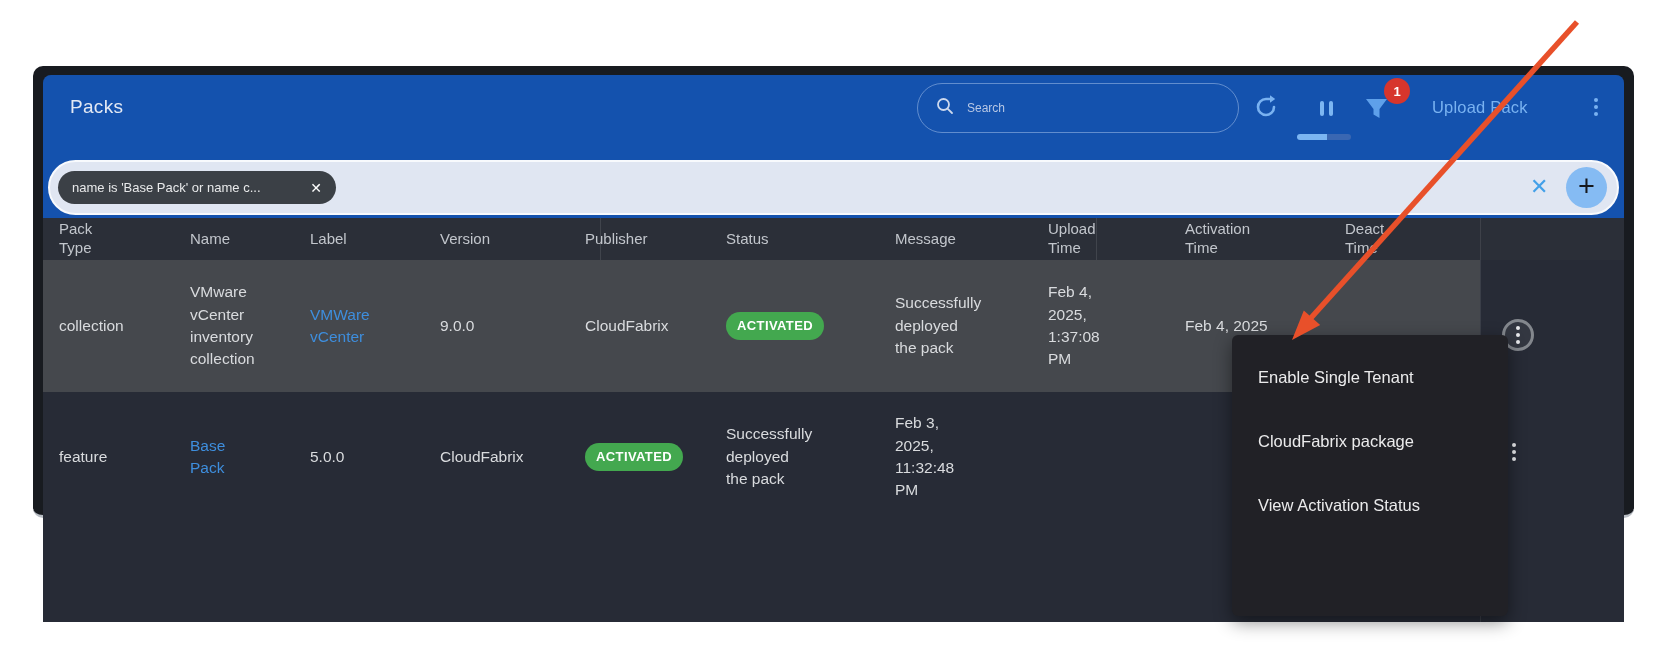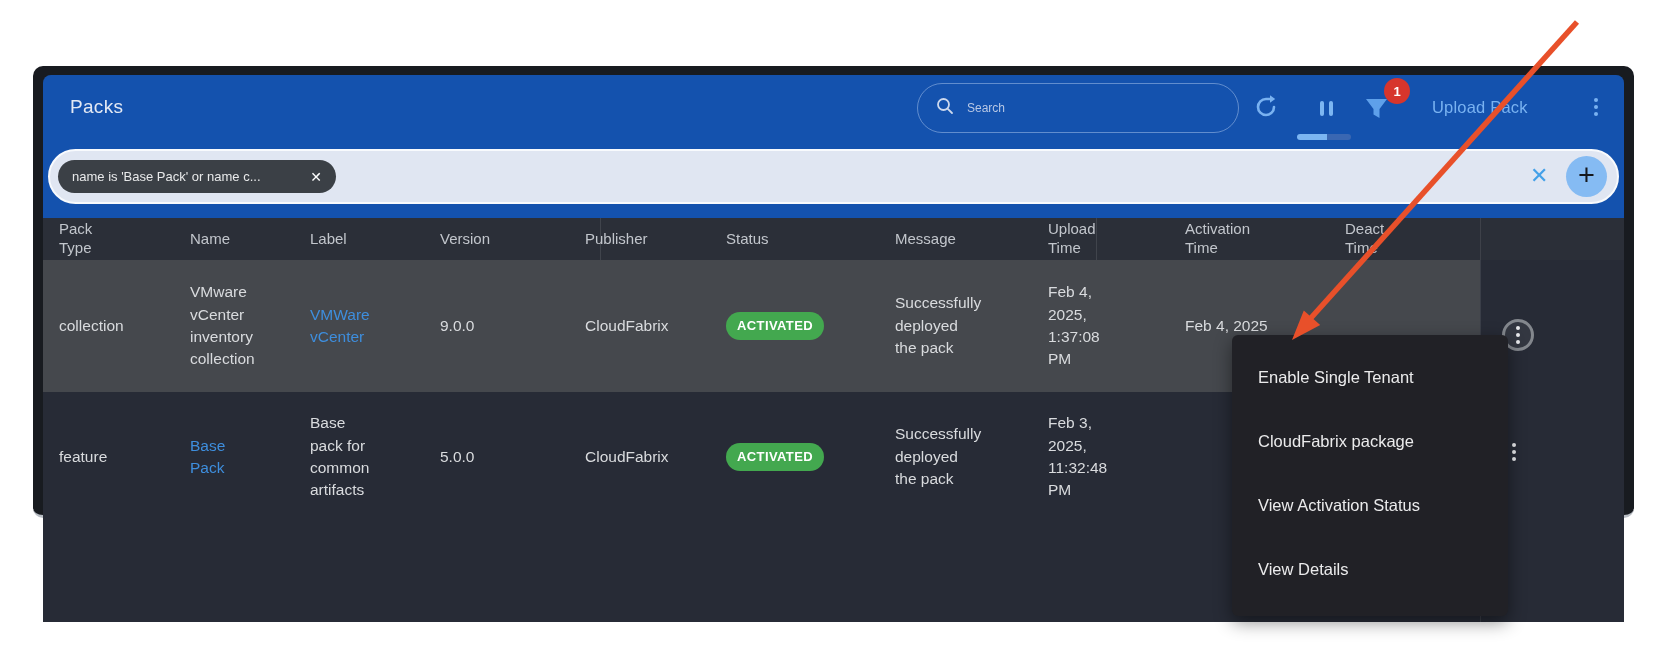--- a/index.html
+++ b/index.html
@@ -25,21 +25,21 @@
   .underbar{left:1254px;top:59px;width:54px;height:6px;border-radius:3px;overflow:hidden;display:flex;}
   .underbar .seg1{width:30px;background:#7cb6f2;}
   .underbar .seg2{width:24px;background:#3a67b2;}
   .badge{left:1341px;top:3px;width:26px;height:26px;border-radius:50%;background:#d7352c;
     color:#fff;font-size:13px;font-weight:bold;display:flex;align-items:center;justify-content:center;}
   .upload{left:1389px;top:23px;font-size:16.5px;color:#79b2f1;letter-spacing:.2px;cursor:pointer;}
   .dots{display:flex;flex-direction:column;gap:3px;align-items:center;}
   .dots i{width:4px;height:4px;border-radius:50%;background:#79b2f1;}
   .hkebab{left:1551px;top:23px;}
   
-  .fpill{left:5px;top:74px;width:1571px;height:55px;background:#e0e6f2;border-radius:28px;
+  .fpill{left:5px;top:85px;width:1571px;height:55px;background:#e0e6f2;border-radius:28px;
     border:2px solid #f8fafd;box-sizing:border-box;}
   .chip{left:8px;top:9px;width:278px;height:33px;background:#3b4046;border-radius:17px;
     box-sizing:border-box;display:flex;align-items:center;justify-content:space-between;
     padding:0 14px;color:#e8e9ea;font-size:13px;}
   .chip .x{color:#fff;font-size:14px;cursor:pointer;}
   .clearx{left:1480px;top:12px;color:#43a0e8;font-size:22px;cursor:pointer;}
   .plusbtn{left:1516px;top:5px;width:41px;height:41px;border-radius:50%;background:#85bbf3;
     color:#16181c;font-size:29px;display:flex;align-items:center;justify-content:center;
     line-height:1;padding-bottom:2px;box-sizing:border-box;cursor:pointer;}
   
@@ -166,21 +166,20 @@
       <div class="td"><span class="w wmsg">Successfully deployed the pack</span></div>
       <div class="td"><span class="w wtime">Feb 4, 2025, 1:37:08 PM</span></div>
       <div class="td">Feb 4, 2025</div>
       <div class="td"></div>
       <div class="td"></div>
     </div>
 
     <div class="abs trow trow2 grid">
       <div class="td">feature</div>
       <div class="td"><span class="w wname link">Base Pack</span></div>
-      <div class="td"><span class="w wlabel">Base pack for common artifacts</span></div>
       <div class="td">5.0.0</div>
       <div class="td">CloudFabrix</div>
       <div class="td"><span class="statuspill">ACTIVATED</span></div>
       <div class="td"><span class="w wmsg">Successfully deployed the pack</span></div>
       <div class="td"><span class="w wtime">Feb 3, 2025, 11:32:48 PM</span></div>
       <div class="td"></div>
       <div class="td"></div>
       <div class="td"></div>
     </div>
 
@@ -198,21 +197,20 @@
           <i></i>
           <i></i>
           <i></i>
         </span>
     </div>
 
     <div class="abs menu">
       <div class="mitem">Enable Single Tenant</div>
       <div class="mitem">CloudFabrix package</div>
       <div class="mitem">View Activation Status</div>
-      <div class="mitem">View Details</div>
     </div>
 
   </div>
 </div>
 
 <svg class="abs" id="arrow">
   <line x1="1577" y1="22" x2="1310" y2="319" stroke="#e8502a" stroke-width="5.5"></line>
   <polygon points="1292,340 1303.8,310.4 1320.2,325" fill="#e8502a"></polygon>
 </svg>
 

